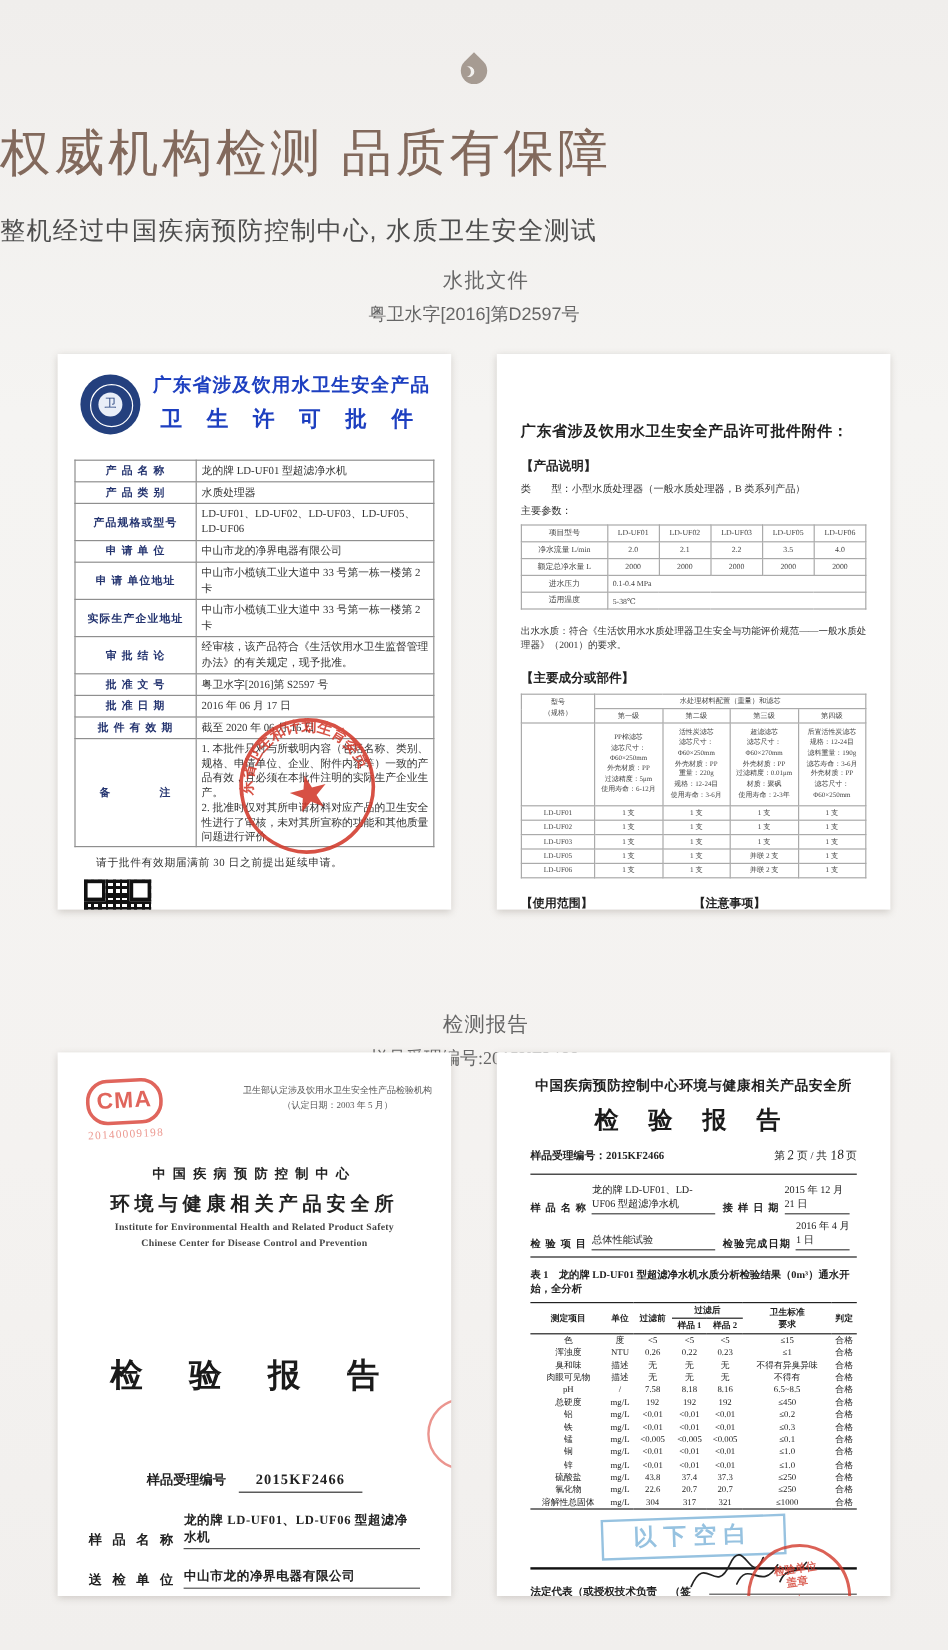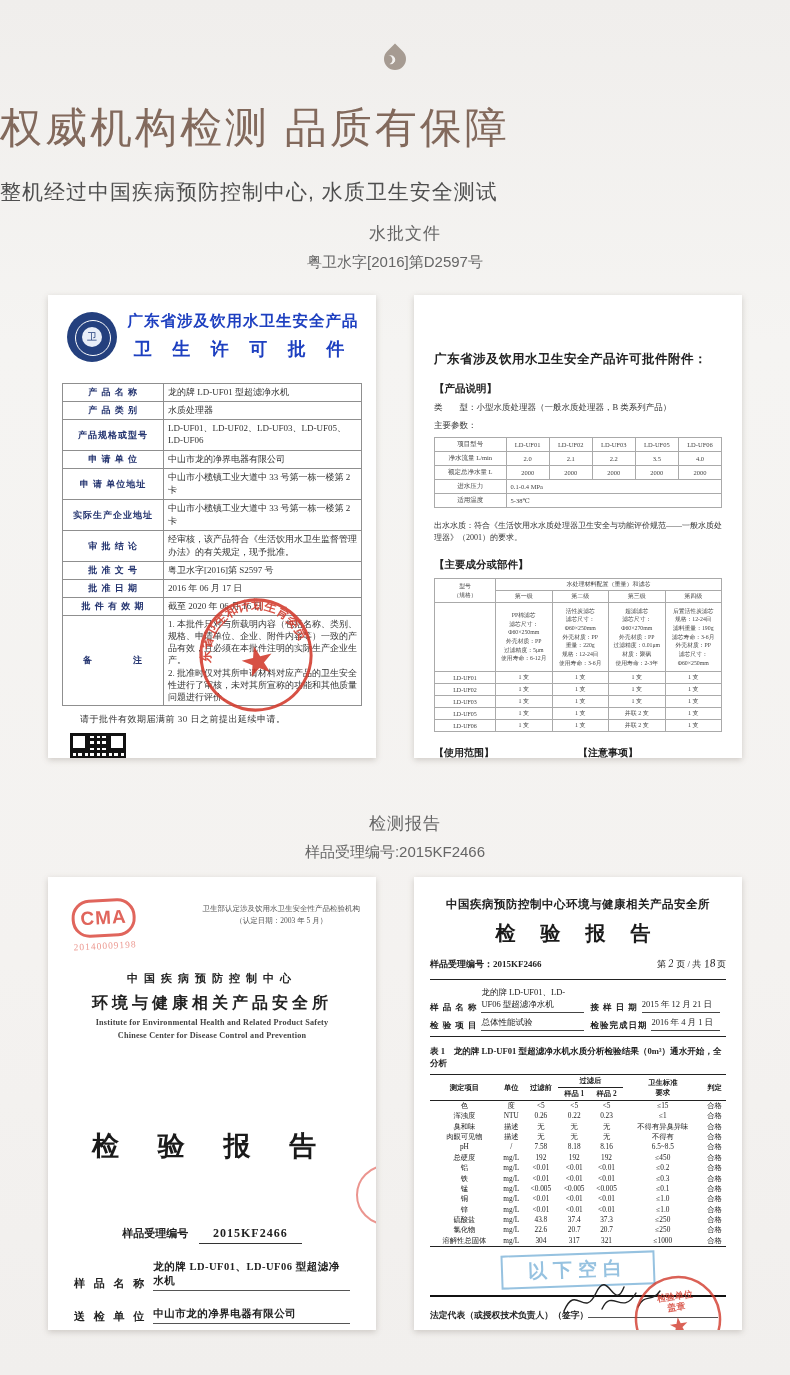--- a/index.html
+++ b/index.html
@@ -10,28 +10,28 @@
   .hero{position:absolute;top:0;left:0;width:790px;}
   .drop{width:22px;height:22px;background:#a69b92;border-radius:0 50% 50% 50%;
         transform:rotate(45deg);margin:48px auto 0;position:relative;}
   .drop::after{content:"";position:absolute;left:4px;bottom:3px;width:9px;height:9px;
         border-radius:50%;box-shadow:-2px 2px 0 0 #f2f0ee inset;}
   .hero h1{margin:30px 0 0;font-size:42px;font-weight:400;letter-spacing:3px;color:#82695c;}
   .hero .sub{margin-top:22px;font-size:21px;color:#4e4e4e;letter-spacing:1px;}
   .sec{position:absolute;width:790px;text-align:center;color:#666;}
   .sec .t{font-size:17px;letter-spacing:1px;margin-left:20px;}
   .sec .v{font-size:15px;margin-top:8px;}
-  #sec1{top:222px;} #sec2{top:812px;}
+  #sec1{top:222px;} #sec2{top:842px;font-family:Liberation Serif, serif;}
   
   .card{position:absolute;width:328px;background:#fff;box-shadow:0 2px 6px rgba(110,100,90,.28);
         overflow:hidden;font-family:"Liberation Serif","DejaVu Serif",serif;color:#333;}
   #card-permit{left:48px;top:295px;height:463px;padding:12px 14px;box-sizing:border-box;}
   #card-attach{left:414px;top:295px;height:463px;padding:12px 20px;box-sizing:border-box;}
   #card-cover {left:48px;top:877px;height:453px;padding:12px 16px;box-sizing:border-box;}
-  #card-report{left:414px;top:877px;height:453px;padding:12px 16px;box-sizing:border-box;}
+  #card-report{left:414px;top:877px;height:453px;padding:12px 28px;box-sizing:border-box;}
   
   .permit-head{position:relative;height:66px;margin-top:4px;}
   .emblem{position:absolute;left:6px;top:2px;width:48px;height:48px;border-radius:50%;
         background:#24407e;box-shadow:0 0 0 1px #24407e;}
   .emblem .ring{position:absolute;left:7px;top:7px;width:34px;height:34px;border-radius:50%;
         border:1px solid #fff;}
   .emblem .core{position:absolute;left:14px;top:14px;width:20px;height:20px;border-radius:50%;
         background:#e9eef8;color:#24407e;font-size:10px;line-height:20px;text-align:center;}
   .permit-title{margin-left:62px;text-align:center;color:#1d3fc0;font-weight:bold;}
   .permit-title .l1{font-size:15.5px;letter-spacing:1px;}

